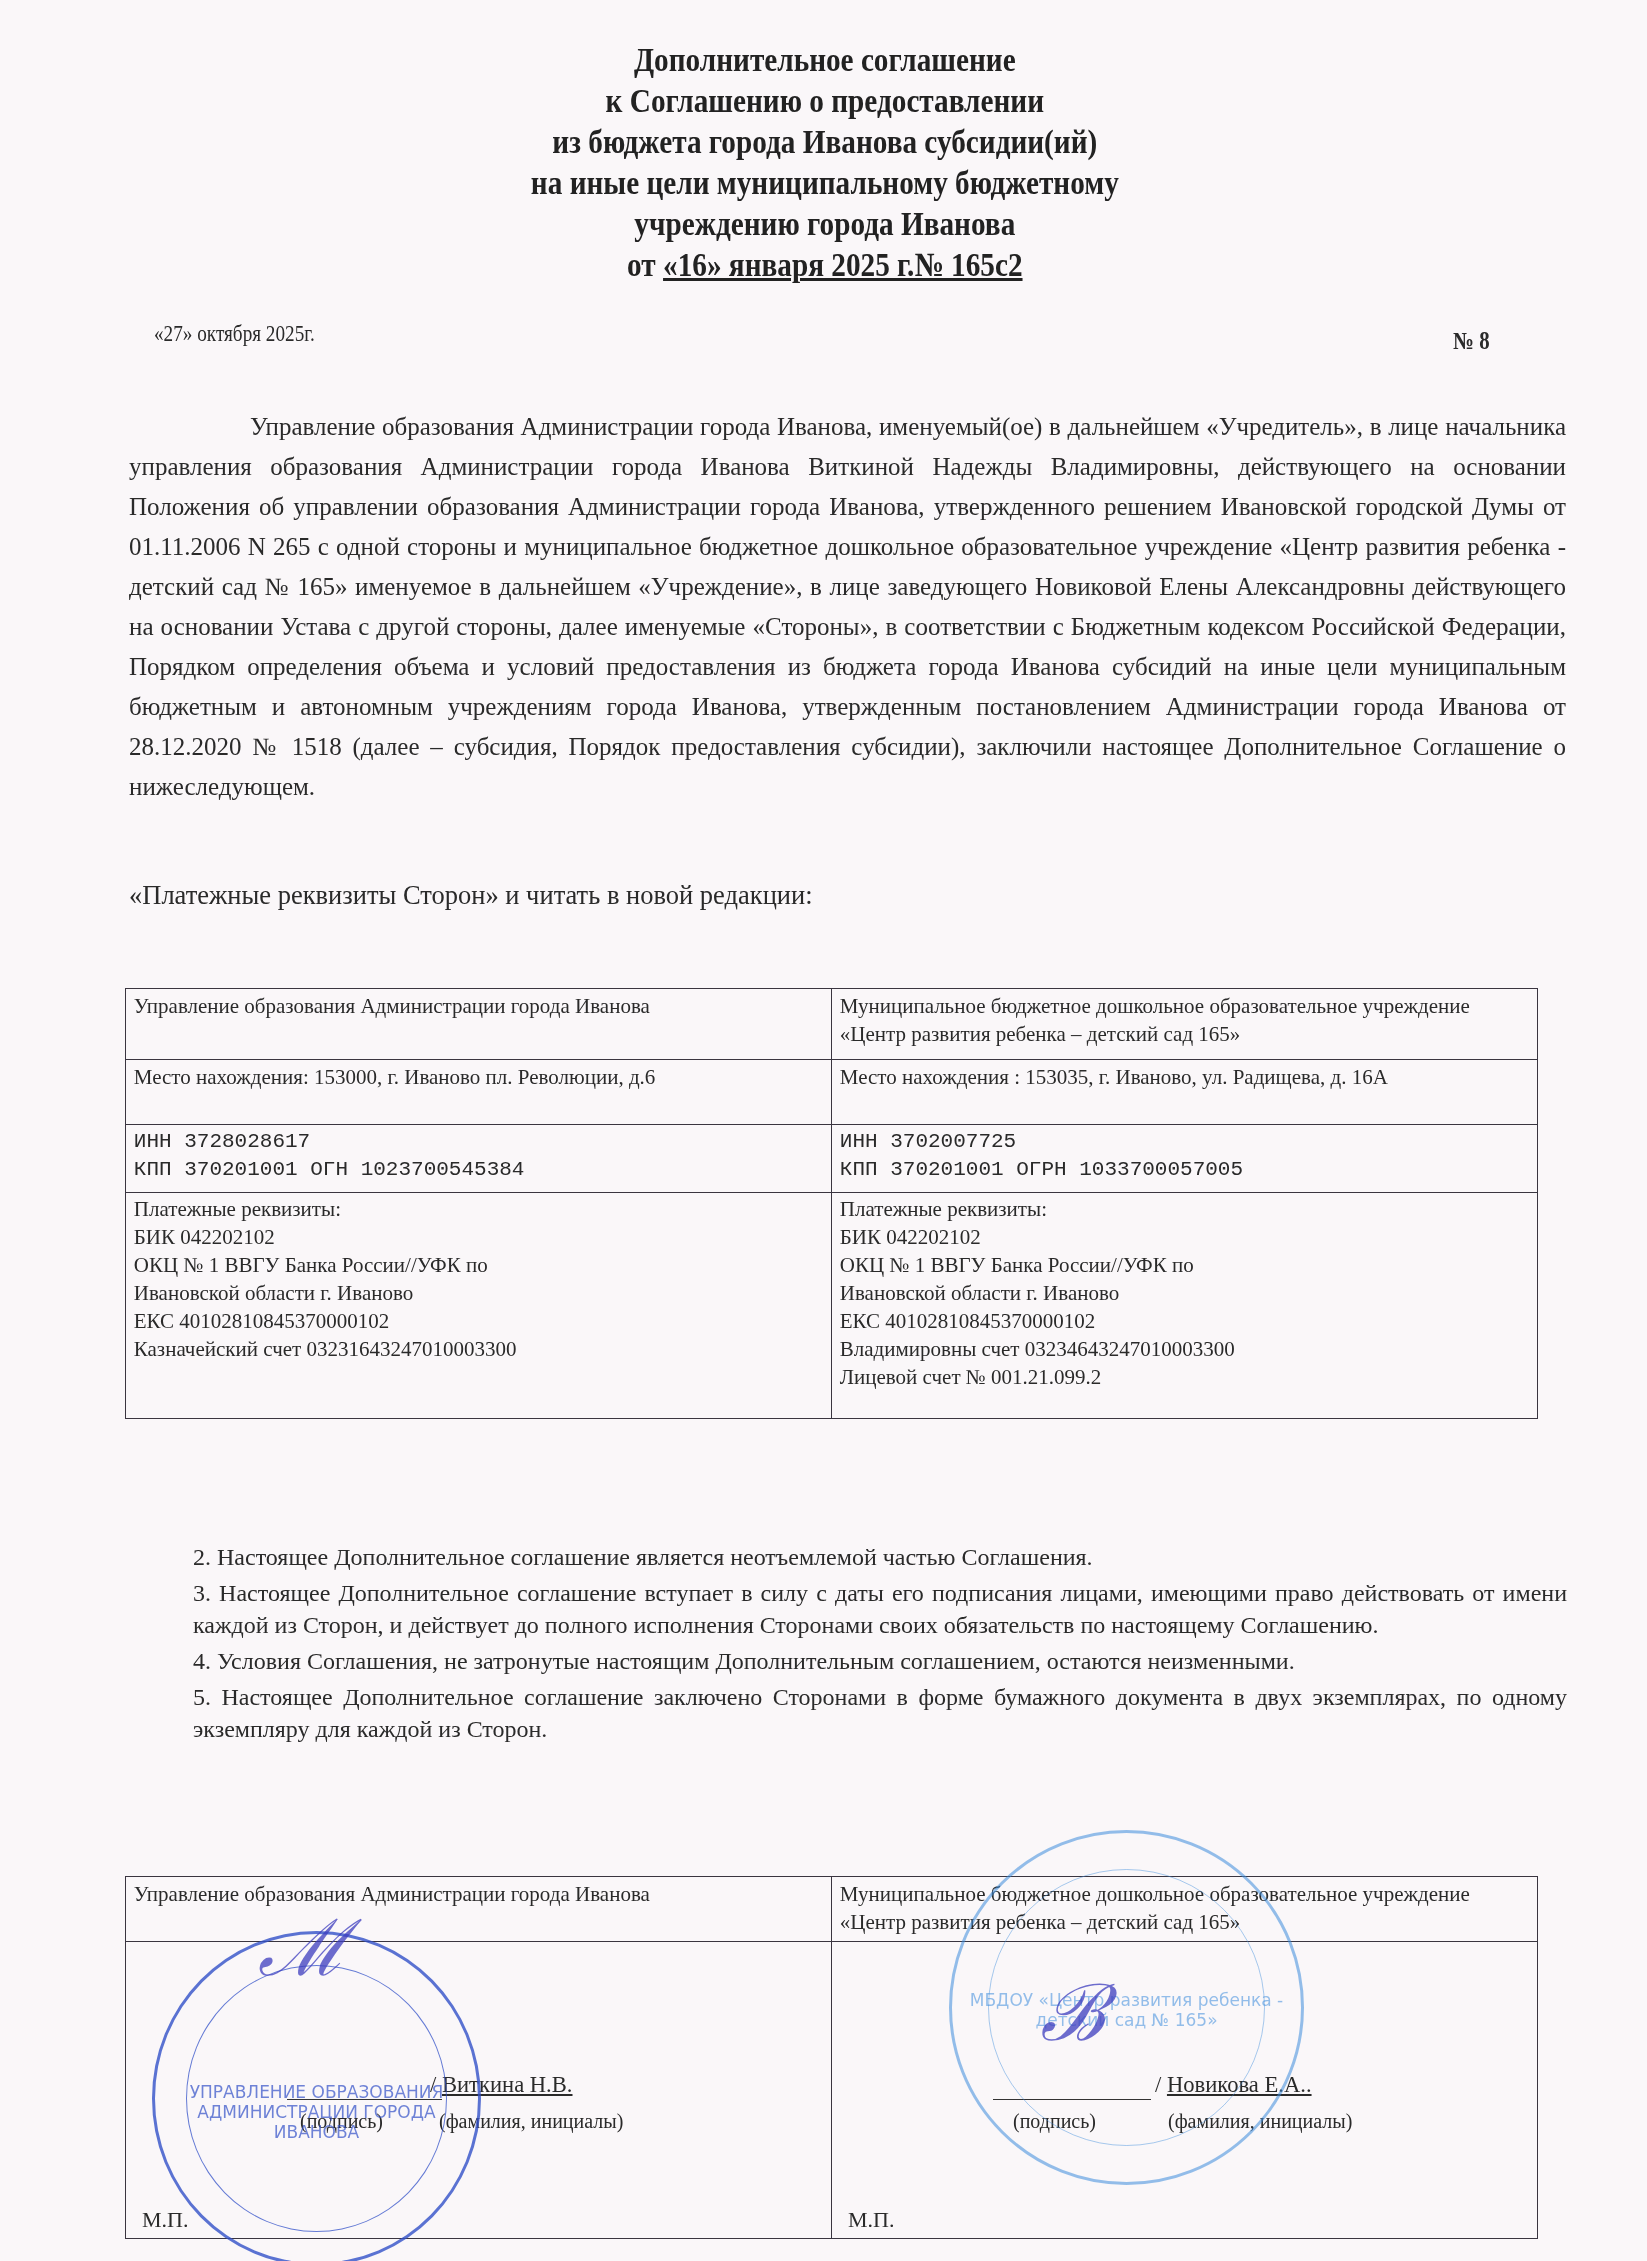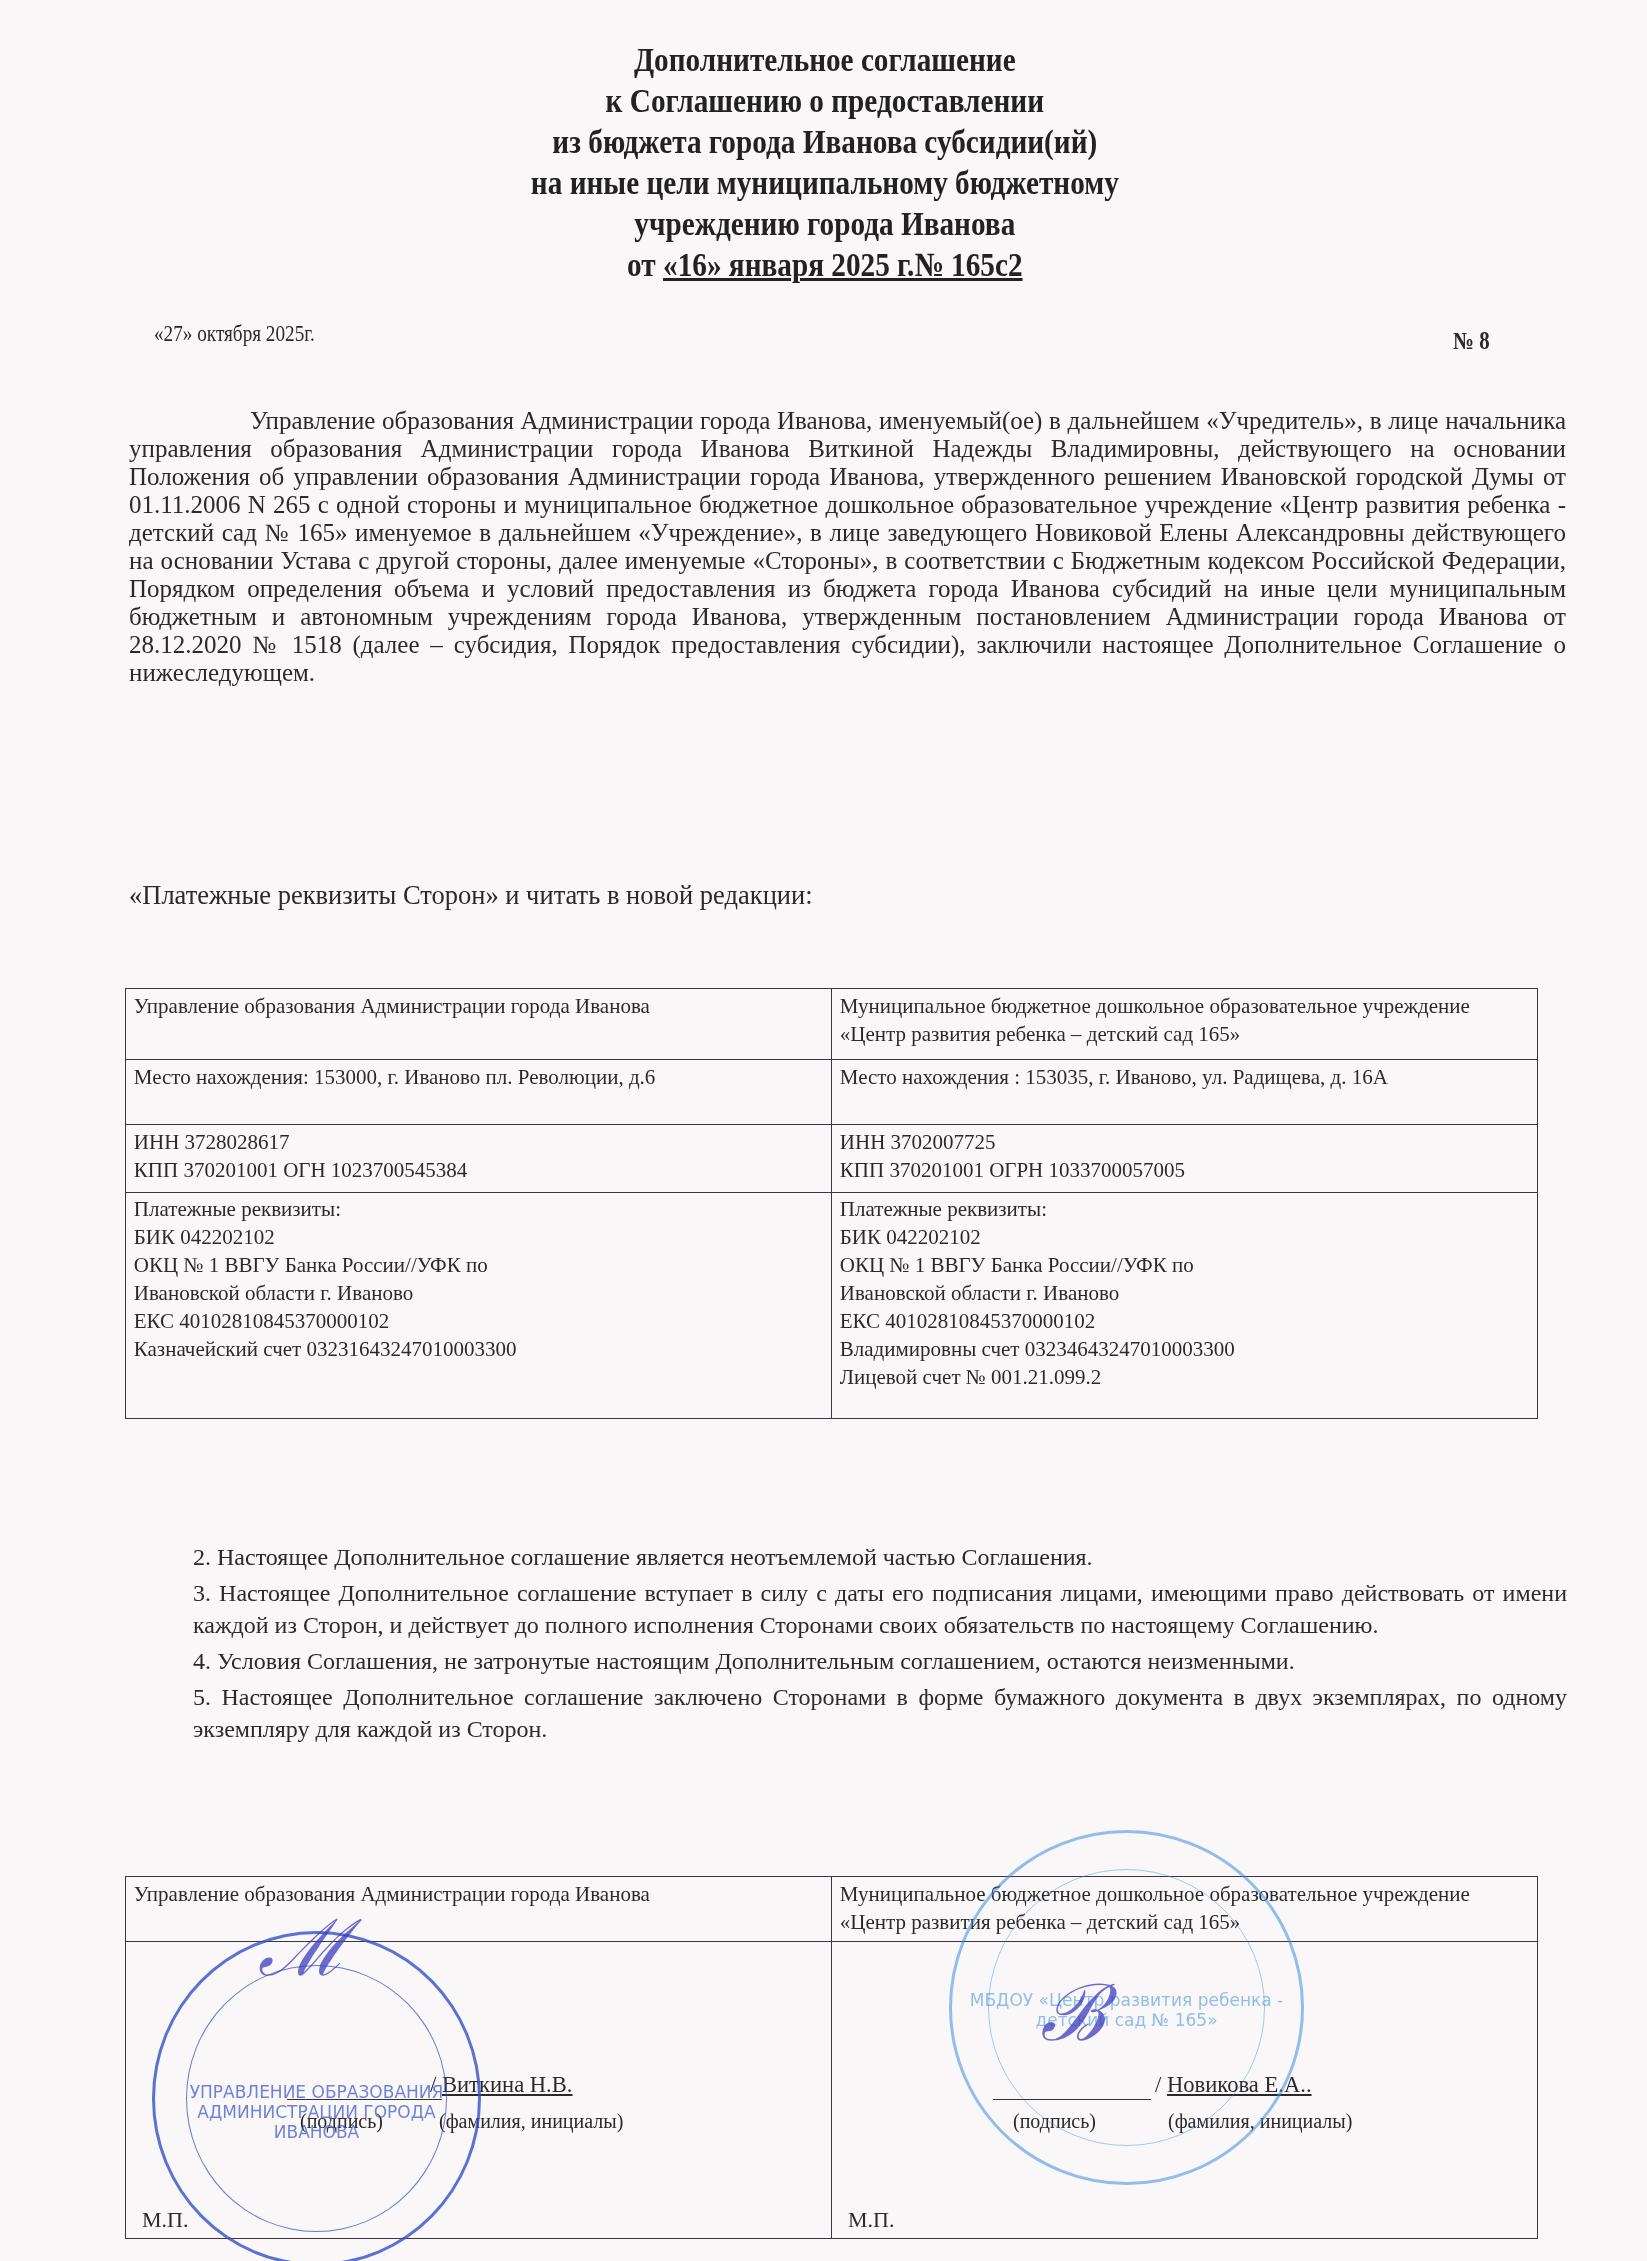--- a/index.html
+++ b/index.html
@@ -18,37 +18,37 @@
     text-align: center; font-weight: bold; font-size: 34px; line-height: 41px;
     color: #222; transform: scaleX(0.86); transform-origin: 833px 0;
   }
   .title-block .ul { text-decoration: underline; text-decoration-thickness: 2.6px; }
 
   .date-left { position: absolute; left: 154px; top: 321px; font-size: 22.6px; transform: scaleX(0.85); transform-origin: left; }
   .doc-number { position: absolute; left: 1453px; top: 327px; font-size: 24.5px; font-weight: bold; transform: scaleX(0.85); transform-origin: left; }
 
   .preamble {
     position: absolute; left: 129px; top: 407px; width: 1437px;
-    font-size: 25px; line-height: 28px; text-align: justify; text-indent: 121px;
+    font-size: 25px; line-height: 40px; text-align: justify; text-indent: 121px;
   }
 
   .clause1 { position: absolute; left: 129px; top: 878px; width: 1356px; font-size: 26.5px; line-height: 34px; }
   .clause1 .line1 { padding-left: 121px; }
 
   table.req {
     position: absolute; left: 125px; width: 1413px;
     border-collapse: collapse; font-size: 21px; line-height: 28px;
   }
   table.req td {
     border: 1.3px solid #3a3540; vertical-align: top; padding: 2.6px 7.8px; width: 50%;
   }
   #req-table { top: 988px; }
   #req-table tr.r1 td { height: 65px; }
   #req-table tr.r2 td { height: 59px; }
-  #req-table tr.r3 td { height: 61px; }
+  #req-table tr.r3 td { height: 61px; font-family: Liberation Mono, monospace; }
   #req-table tr.r4 td { height: 220px; }
 
   .clauses {
     position: absolute; left: 189px; top: 1537px; width: 1382px;
     font-size: 24px; line-height: 32px; text-align: justify;
   }
   .clauses p { margin: 4px; }
 
   #sign-table { top: 1876px; }
   #sign-table tr.s1 td { height: 59px; }

